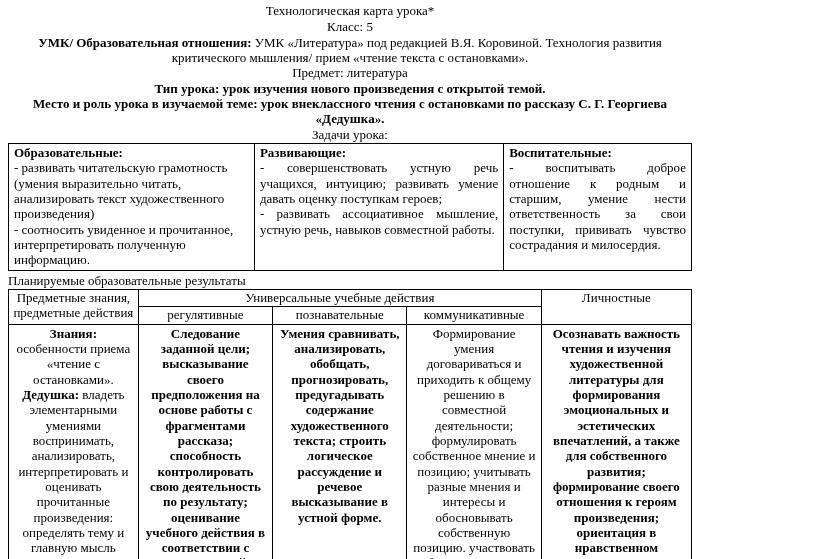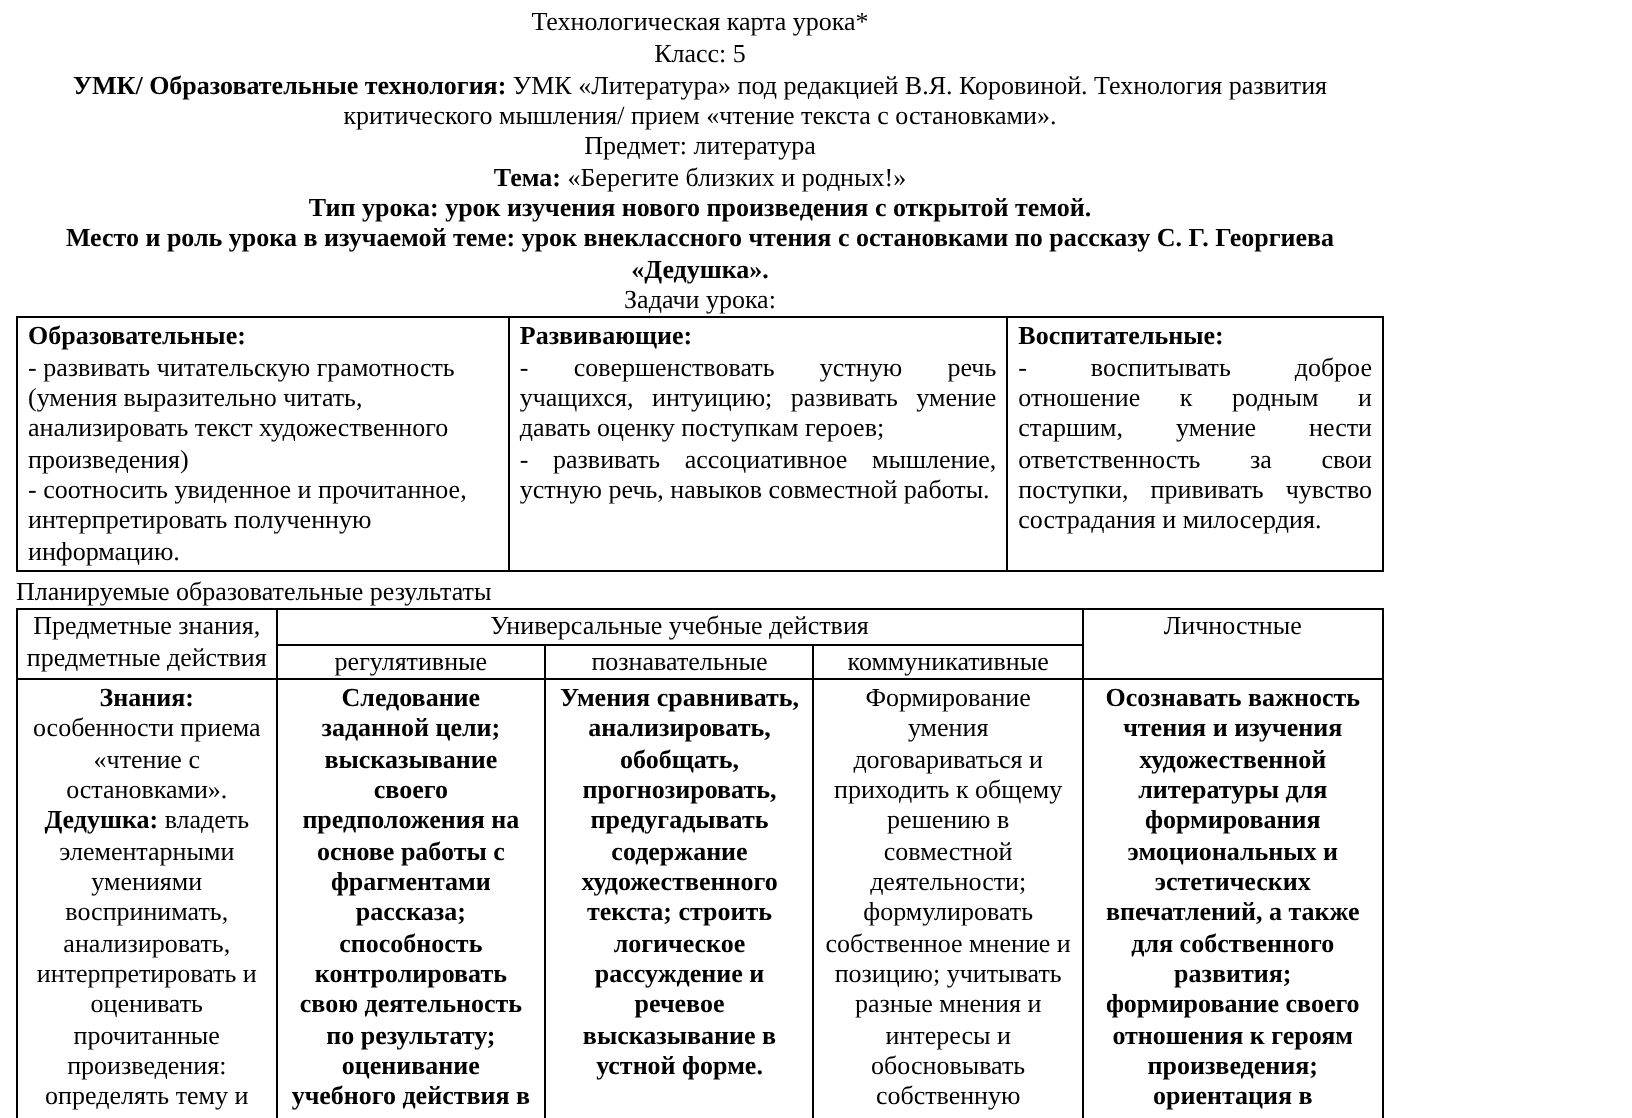--- a/index.html
+++ b/index.html
@@ -37,30 +37,27 @@
 
 <div class="page">
 
   <div class="doc-title">Технологическая карта урока*</div>
 
   <div class="line">
     <span>Класс:</span><span> 5</span>
   </div>
 
   <div class="line">
-    <span class="lbl">УМК/ Образовательные технология:</span><span> УМК «Литература» под редакцией В.Я. Коровиной. Технология развития критического мышления/ прием «чтение текста с остановками».</span>
+    <span class="lbl">УМК/ Образовательная отношения:</span><span> УМК «Литература» под редакцией В.Я. Коровиной. Технология развития критического мышления/ прием «чтение текста с остановками».</span>
   </div>
 
   <div class="line">
     <span>Предмет:</span><span> литература</span>
   </div>
 
-  <div class="line">
-    <span class="lbl">Тема:</span><span> «Берегите близких и родных!»</span>
-  </div>
 
   <div class="line bold">
     <span>Тип урока:</span><span> урок изучения нового произведения с открытой темой.</span>
   </div>
 
   <div class="line bold">
     <span>Место и роль урока в изучаемой теме:</span><span> урок внеклассного чтения с остановками по рассказу С. Г. Георгиева «Дедушка».</span>
   </div>
 
 

